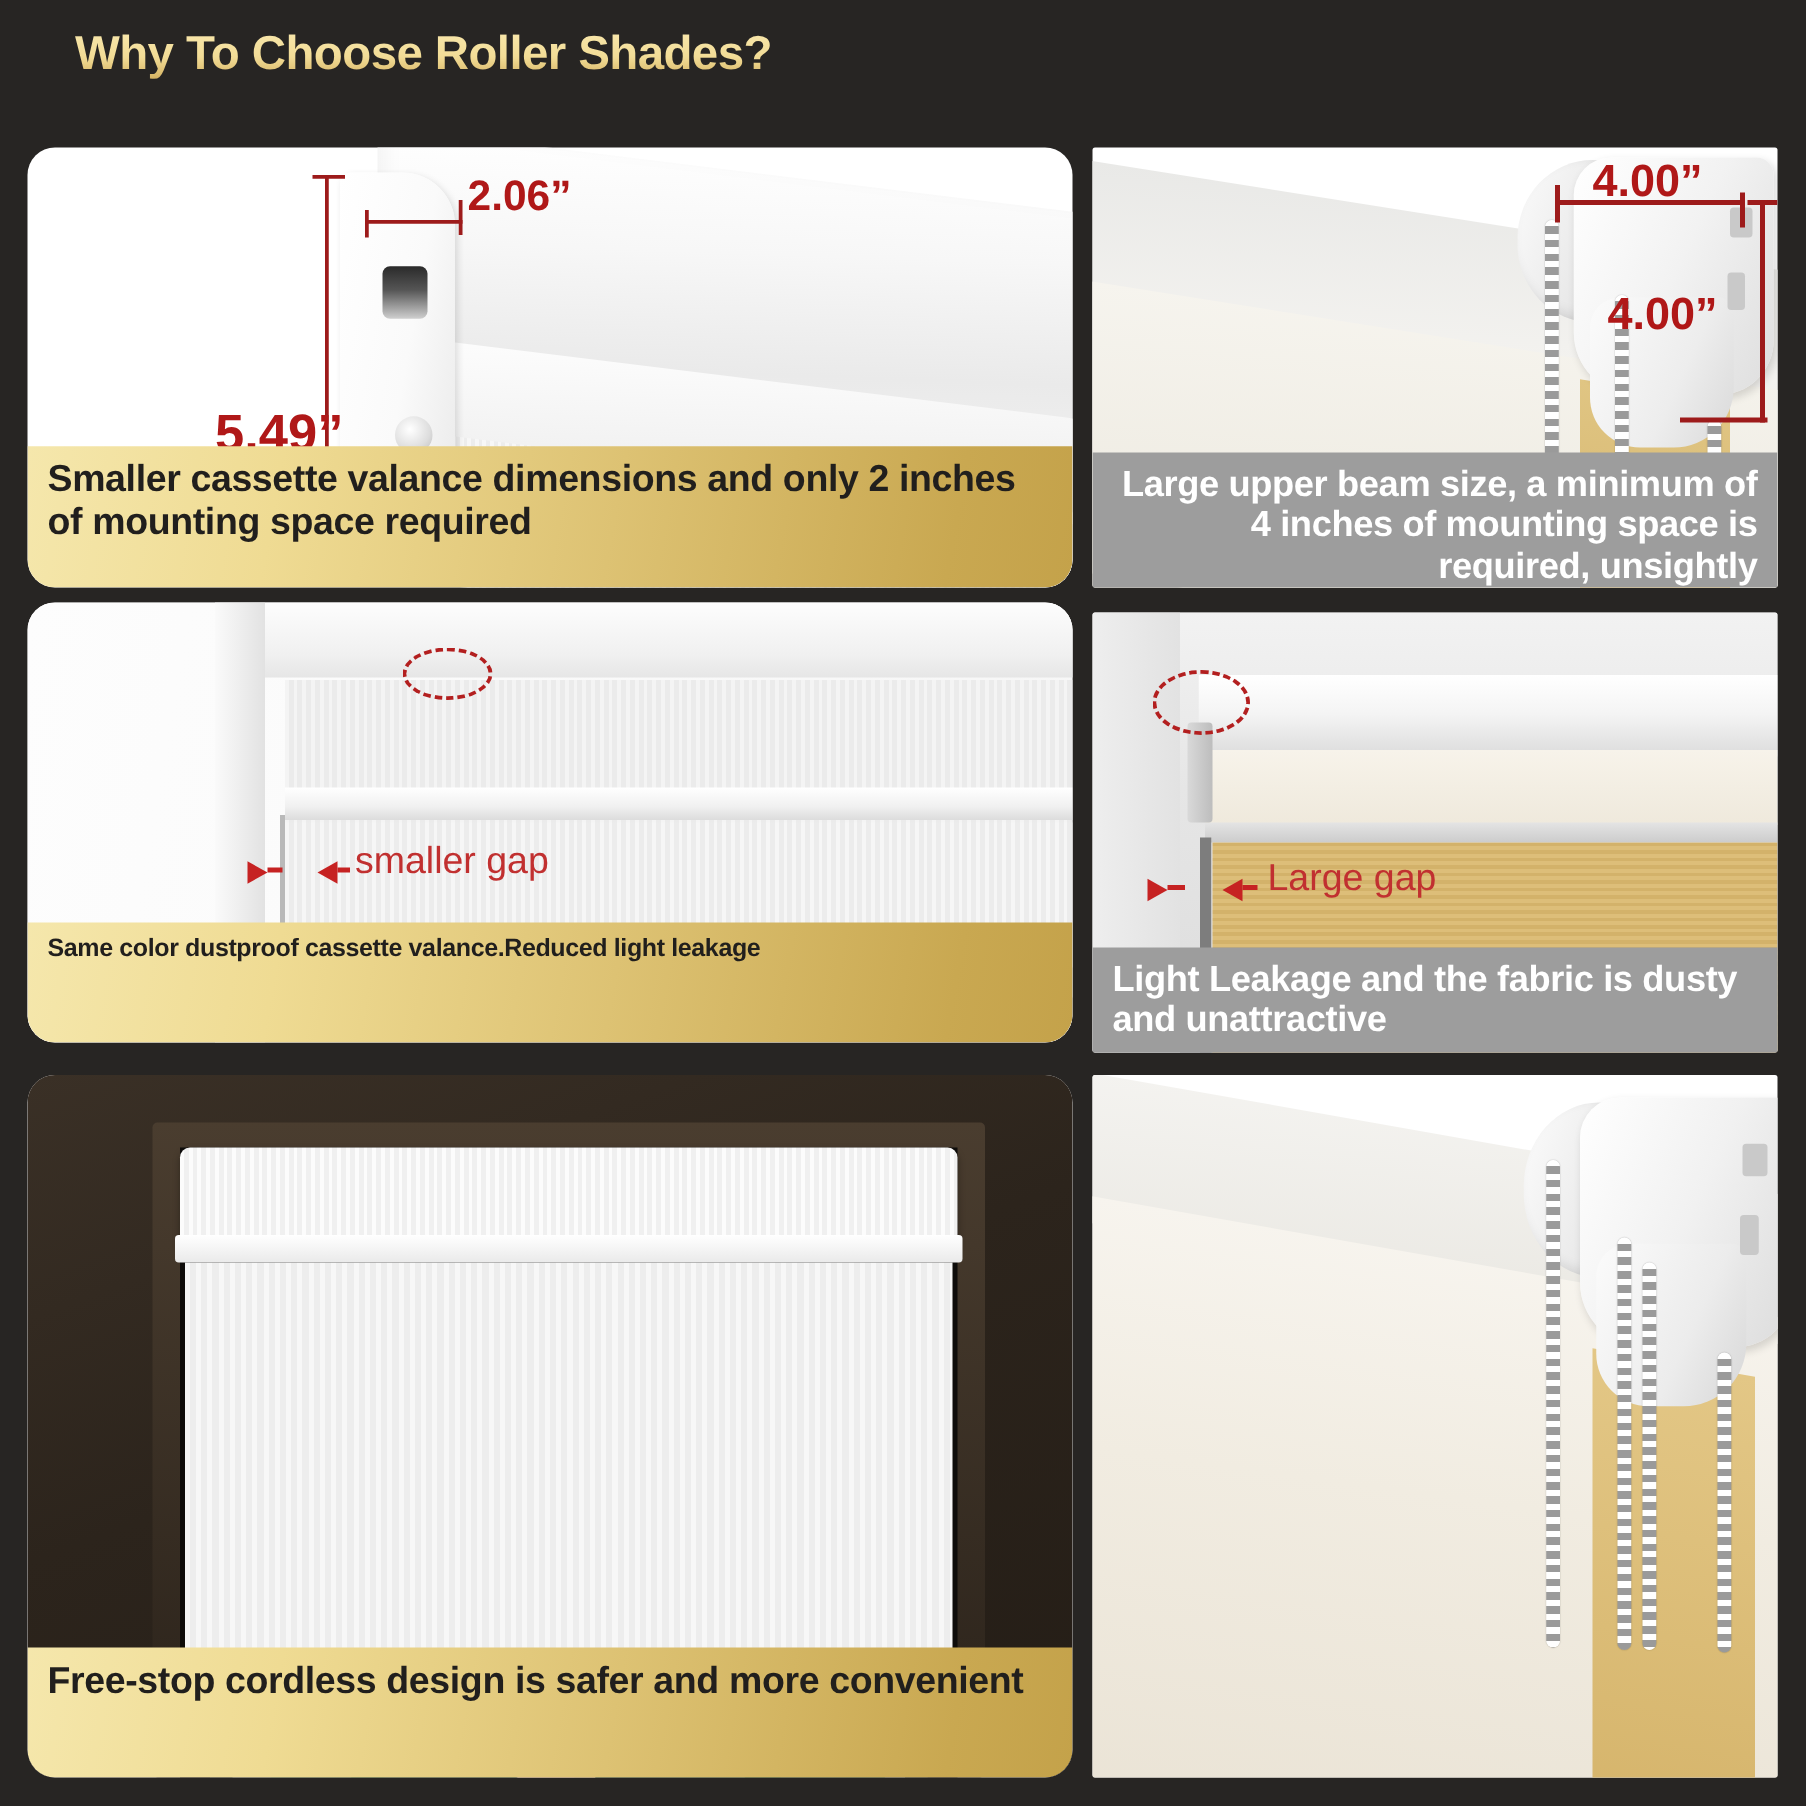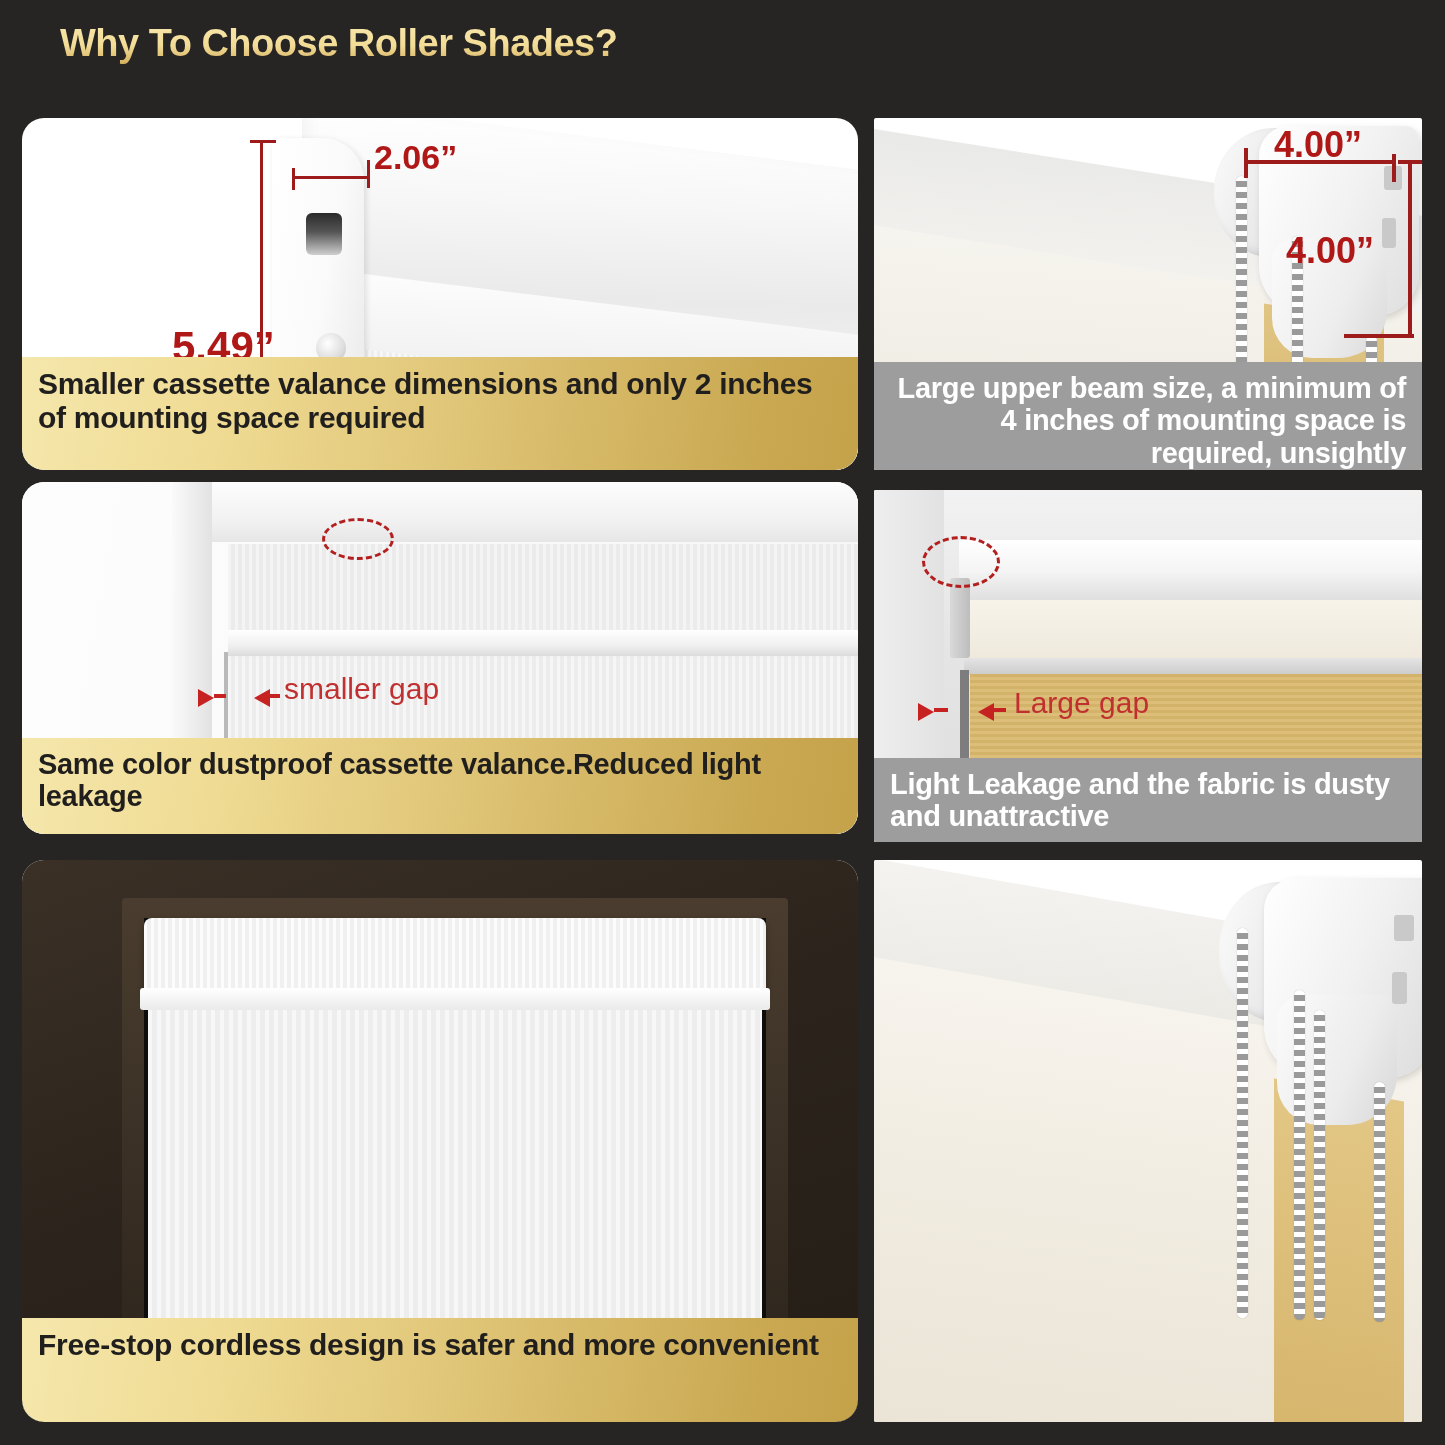--- a/index.html
+++ b/index.html
@@ -288,21 +288,21 @@
       <div class="p3-shade2"></div>
       <div class="p3-gapline"></div>
       <div class="dashcircle" style="left:300px; top:36px; width:72px; height:42px;"></div>
 
       <div class="arrowR" style="left:176px; top:207px;"></div>
       <div class="gapstem" style="left:192px; top:212px; width:12px;"></div>
       <div class="arrowL" style="left:232px; top:207px;"></div>
       <div class="gapstem" style="left:248px; top:212px; width:10px;"></div>
       <div class="gaplabel" style="left:262px; top:190px; font-size:30px;">smaller gap</div>
     </div>
-    <div class="caption gold" style="height:96px; font-size:29px;">Same color dustproof cassette valance.Reduced light leakage</div>
+    <div class="caption gold" style="height:96px; font-size:20px;">Same color dustproof cassette valance.Reduced light leakage</div>
   </div>
 
   <div class="panel right" style="left:874px; top:490px; width:548px; height:352px;">
     <div class="photo">
       <div class="p4-wall"></div>
       <div class="p4-wallL"></div>
       <div class="p4-valance"></div>
       <div class="p4-band"></div>
       <div class="p4-rail"></div>
       <div class="p4-gap"></div>

